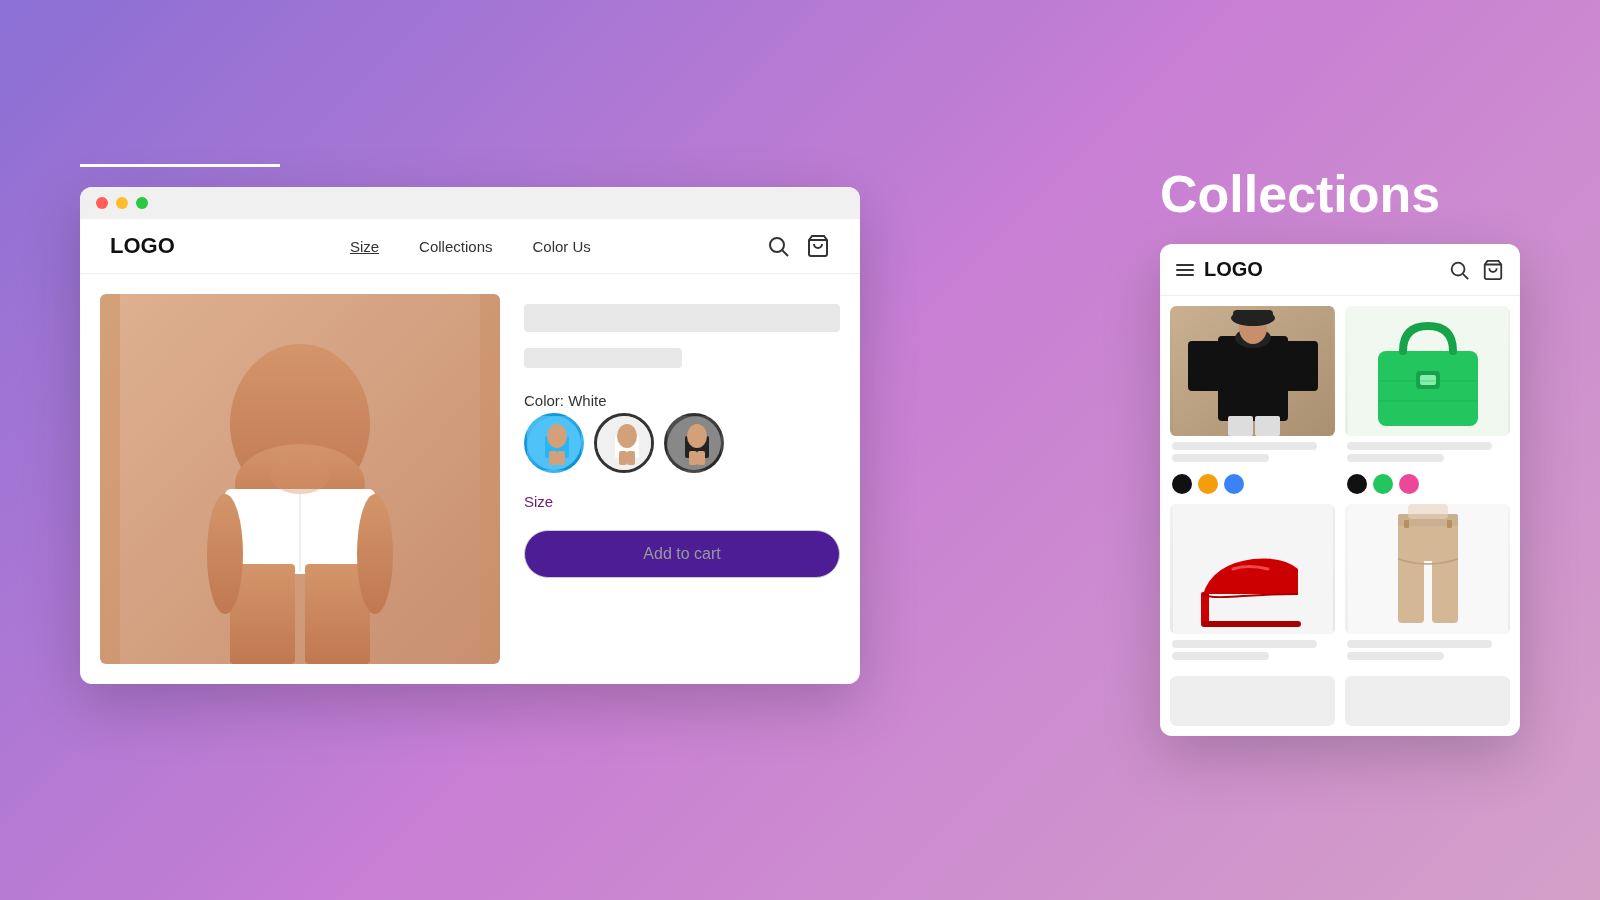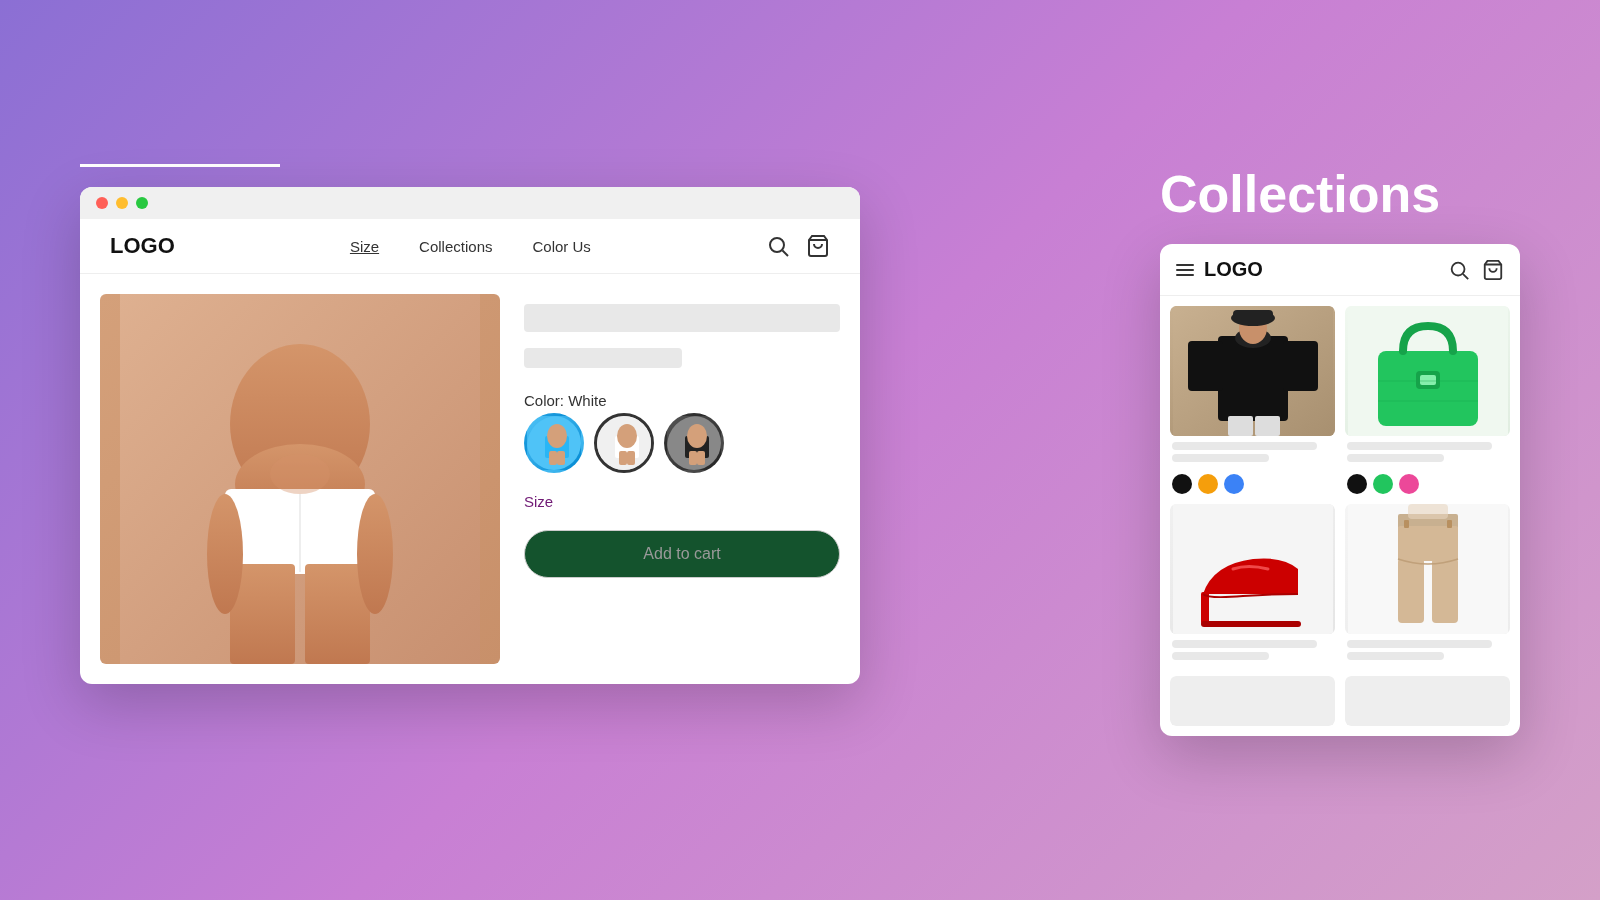--- a/index.html
+++ b/index.html
@@ -222,21 +222,21 @@
     }
 
     .add-to-cart-btn {
       border: 1.5px solid #ccc;
       border-radius: 30px;
       padding: 14px 20px;
       text-align: center;
       font-size: 16px;
       color: #999;
       cursor: pointer;
-      background: #14532d;
+      background: #4c1d95;
       margin-top: 4px;
     }
 
     
     .right-section {
       display: flex;
       flex-direction: column;
       align-items: flex-start;
       gap: 20px;
       flex: 0 0 auto;

